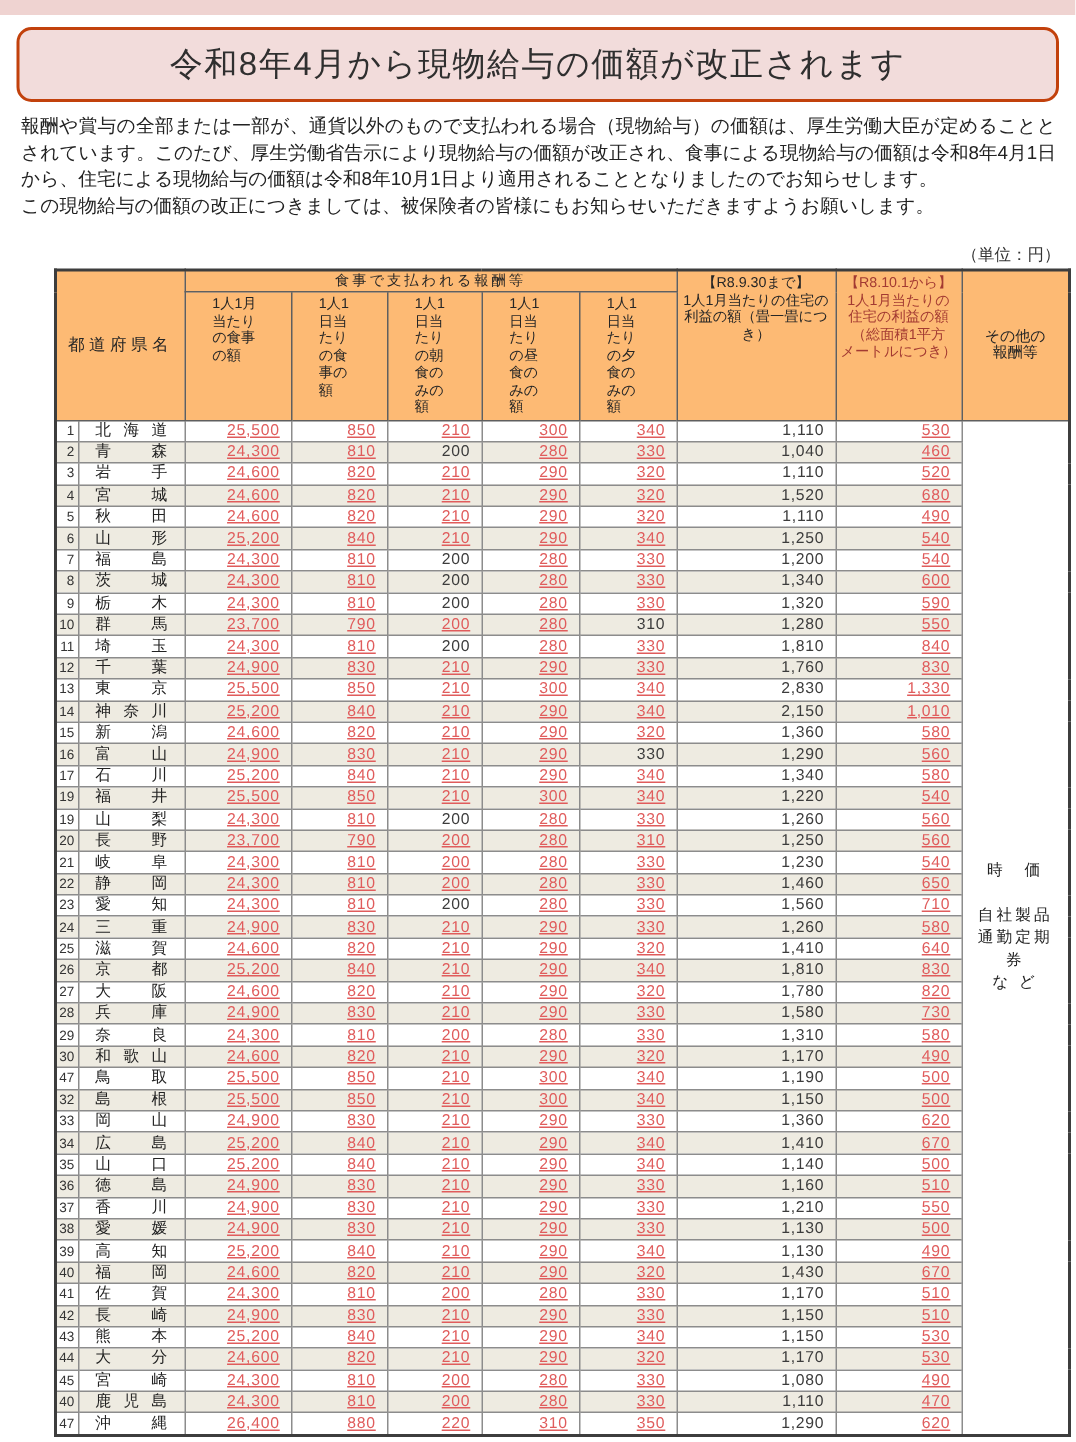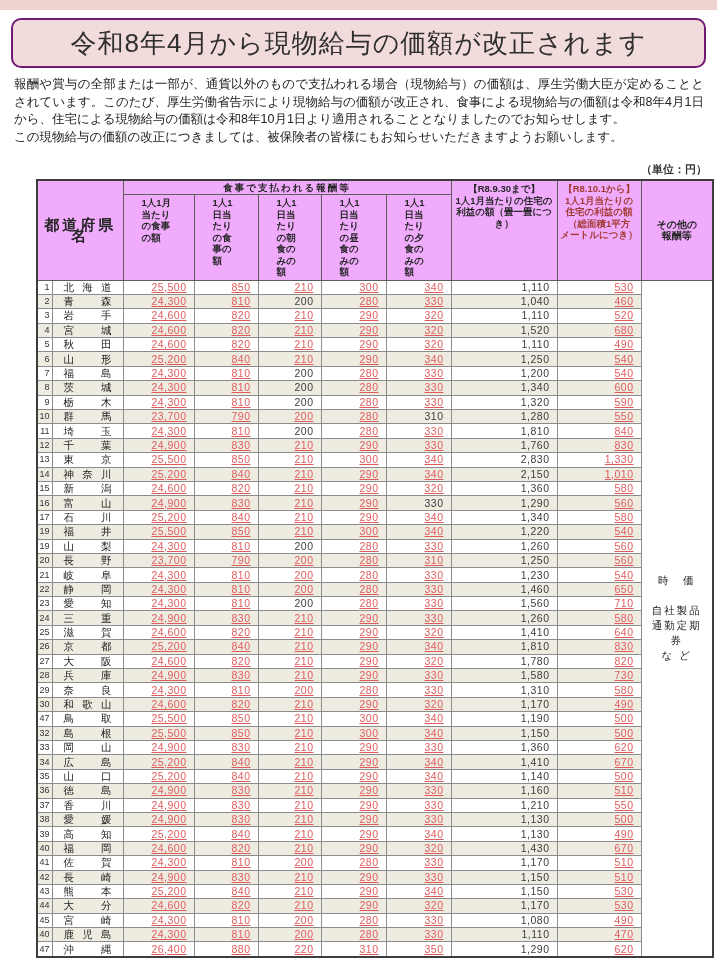--- a/index.html
+++ b/index.html
@@ -4,45 +4,45 @@
 <style>
   html,body{margin:0;padding:0;}
   body{
     width:717px;height:961px;overflow:hidden;background:#ffffff;
     font-family:"Liberation Sans","DejaVu Sans",sans-serif;color:#333;
     position:relative;
   }
   .top-strip{height:10px;background:#efd3d1;width:100%;}
   .title-box{
     margin:8px 11px 0 11px;height:46px;background:#f2dcdb;
-    border:2px solid #701a75;border-radius:10px;
+    border:2px solid #c2410c;border-radius:10px;
     display:flex;align-items:center;justify-content:center;
-    font-size:26px;color:#2f2f2f;letter-spacing:1px;
+    font-size:22px;color:#2f2f2f;letter-spacing:1px;
   }
   .intro{
     margin:8px 13px 16px 14px;font-size:12.5px;line-height:17.5px;color:#222;
     white-space:pre-line;text-align:justify;
   }
   .unit{
-    text-align:right;margin:1px 10px 2px 0;font-size:11px;color:#333;font-weight:bold;
+    text-align:right;margin:1px 10px 2px 0;font-size:11px;color:#333;
   }
   table.main{
     margin-left:36px;border-collapse:collapse;table-layout:fixed;
     width:676px;border:2px solid #3d3d3d;
   }
   col.c-no{width:15px}col.c-pref{width:71px}col.c-m{width:71px}col.c-d{width:64px}
   col.c-b{width:63px}col.c-l{width:65px}col.c-e{width:65px}
   col.c-ho{width:106px}col.c-hn{width:84px}col.c-oth{width:72px}
   th,td{border:1px solid #8c8c8c;padding:0;}
   thead th{
-    background:#f0abfc;font-weight:bold;font-size:9.5px;line-height:11.5px;
+    background:#fdba74;font-weight:normal;font-size:9.5px;line-height:11.5px;
     color:#262626;border-color:#5f5f5f;
   }
   th.group{height:13px;text-align:center;letter-spacing:2px;}
-  th.prefhead{font-size:15px;letter-spacing:3px;margin-left:16px;}
+  th.prefhead{font-size:11px;letter-spacing:3px;margin-left:16px;}
   th.sub{vertical-align:top;text-align:left;padding:2px 18px;height:54px;}
   th.housing{vertical-align:top;text-align:center;white-space:pre-line;padding:2px 1px;}
   th.housing-new{color:#a33a32;}
   th.other-head{text-align:center;white-space:pre-line;vertical-align:middle;font-size:10px;}
   tbody td{height:13.4px;font-size:10.5px;line-height:13px;background:#fff;}
   tbody tr.alt td{background:#eeebe1;}
   td.num{font-size:9px;text-align:right;padding-right:2px;color:#333;}
   td.pref{
     text-align:justify;text-align-last:justify;padding:0 11px;color:#222;
     font-size:10.5px;

